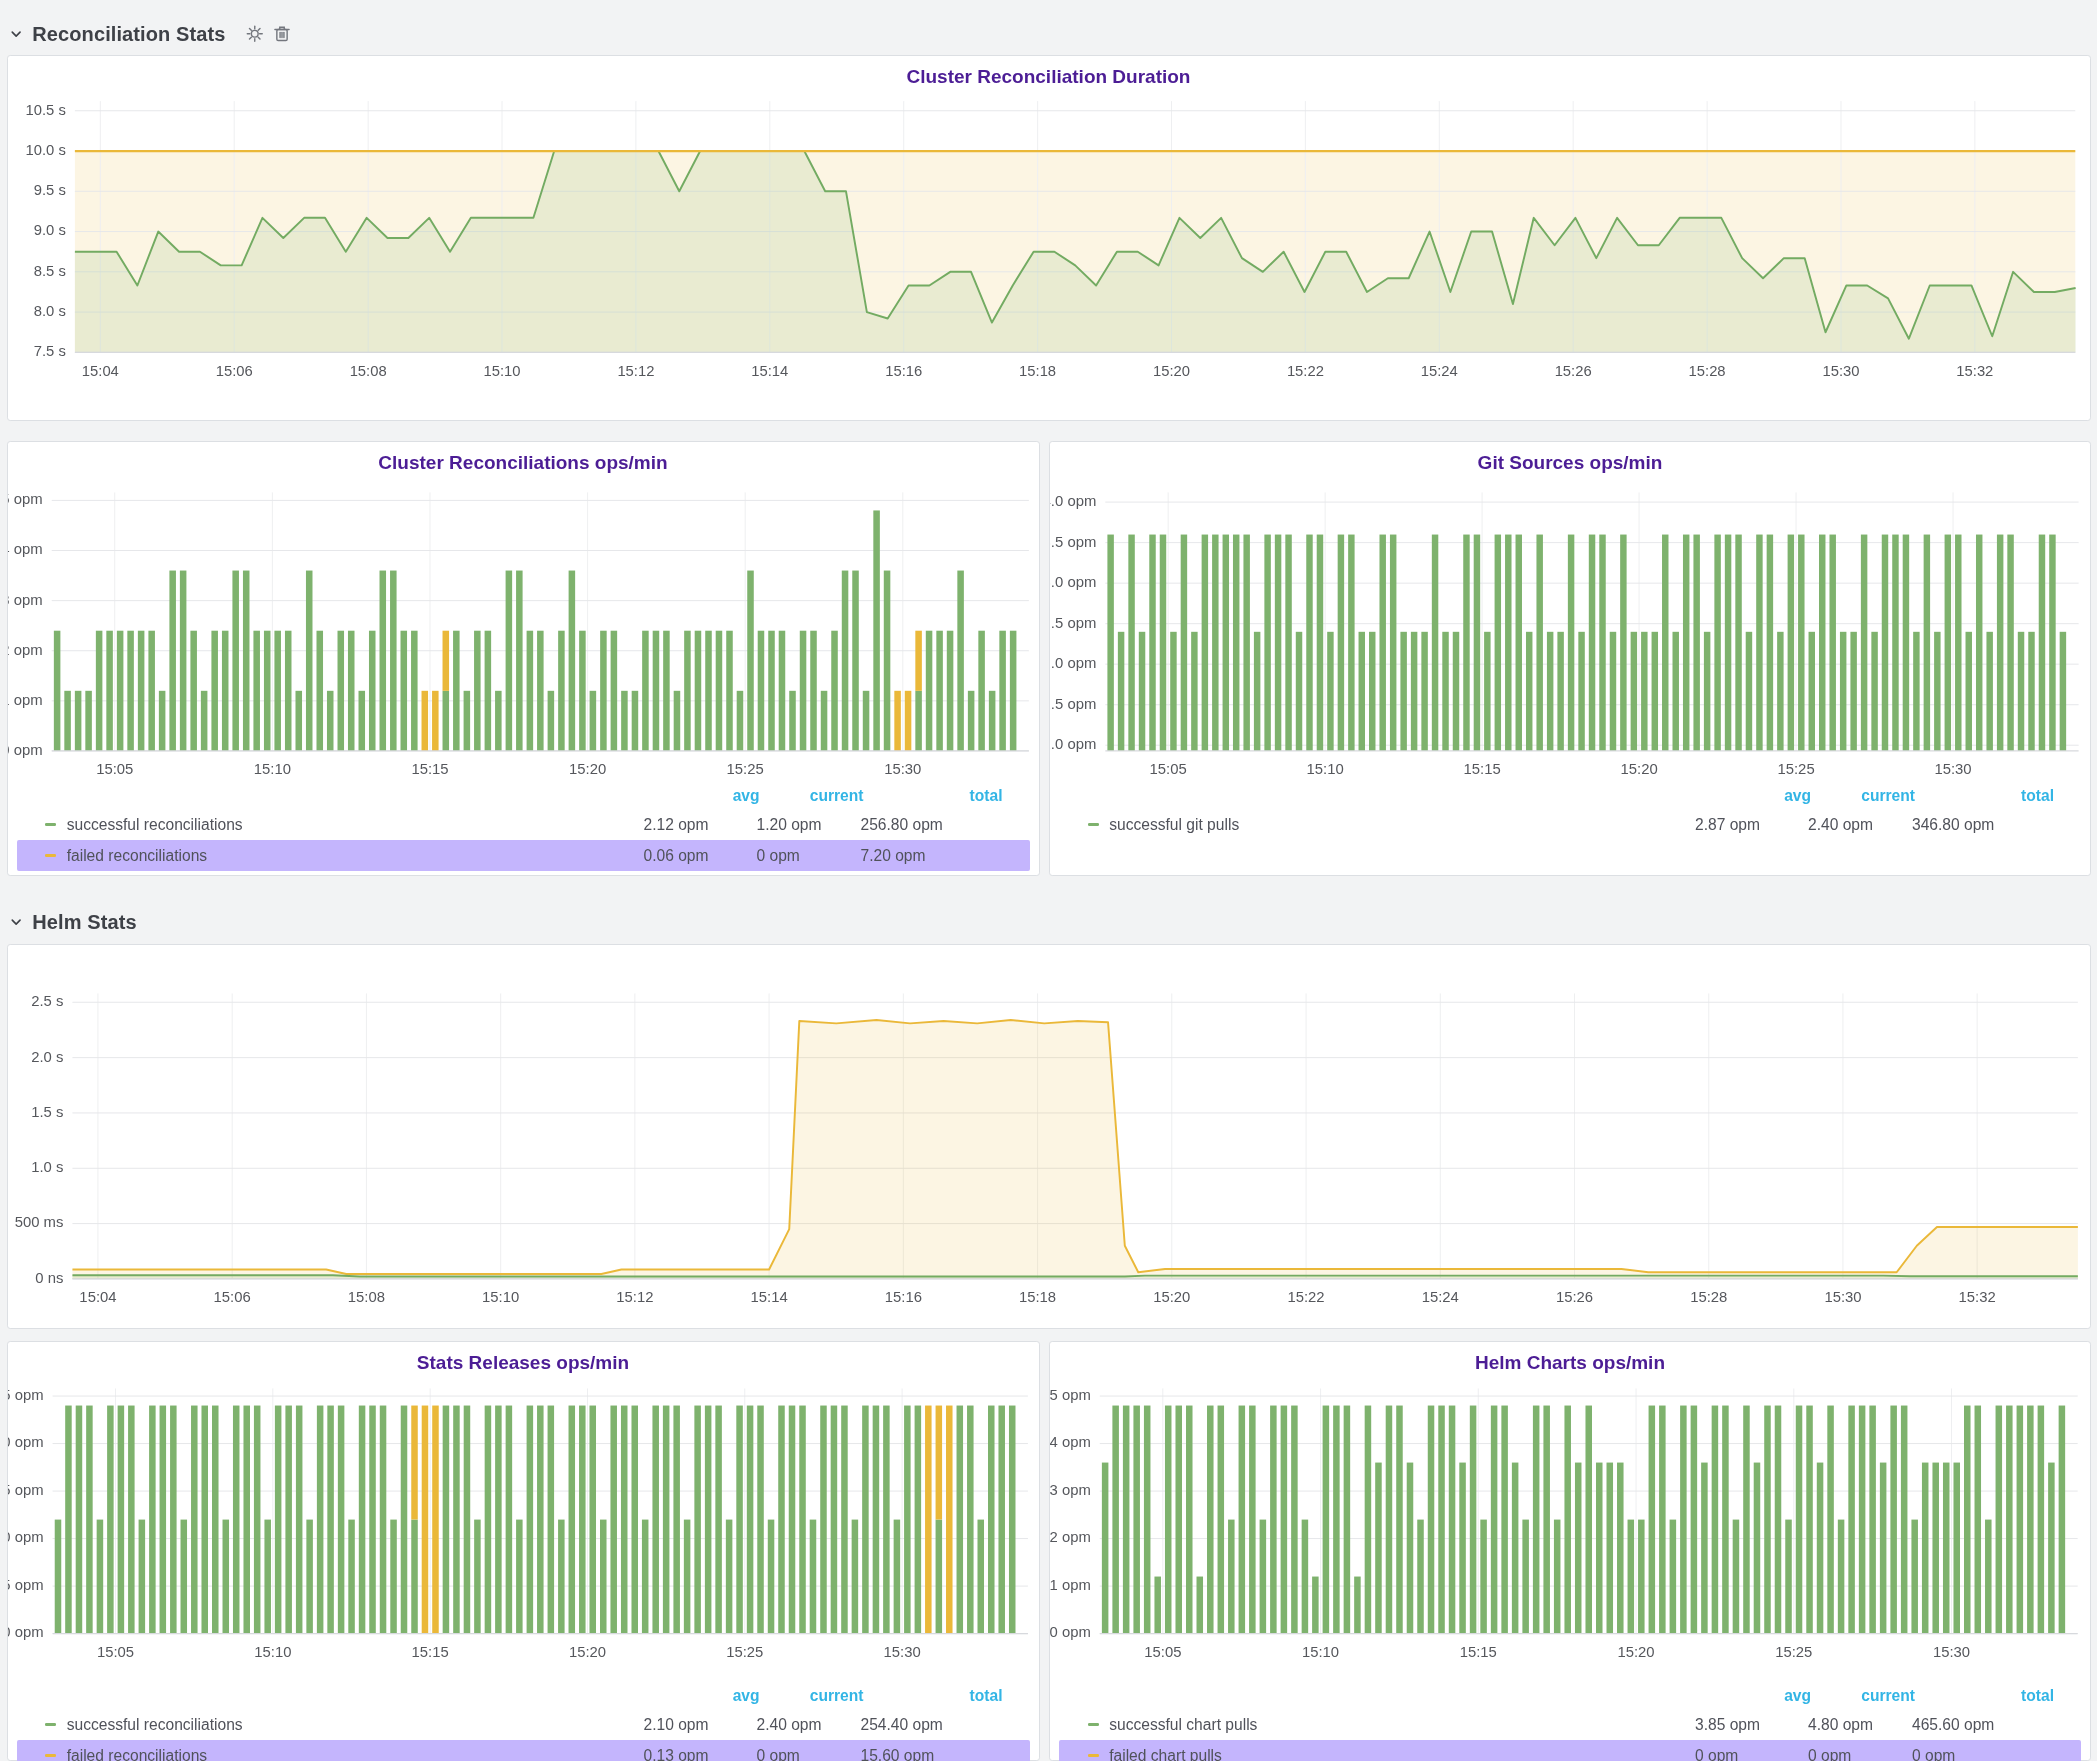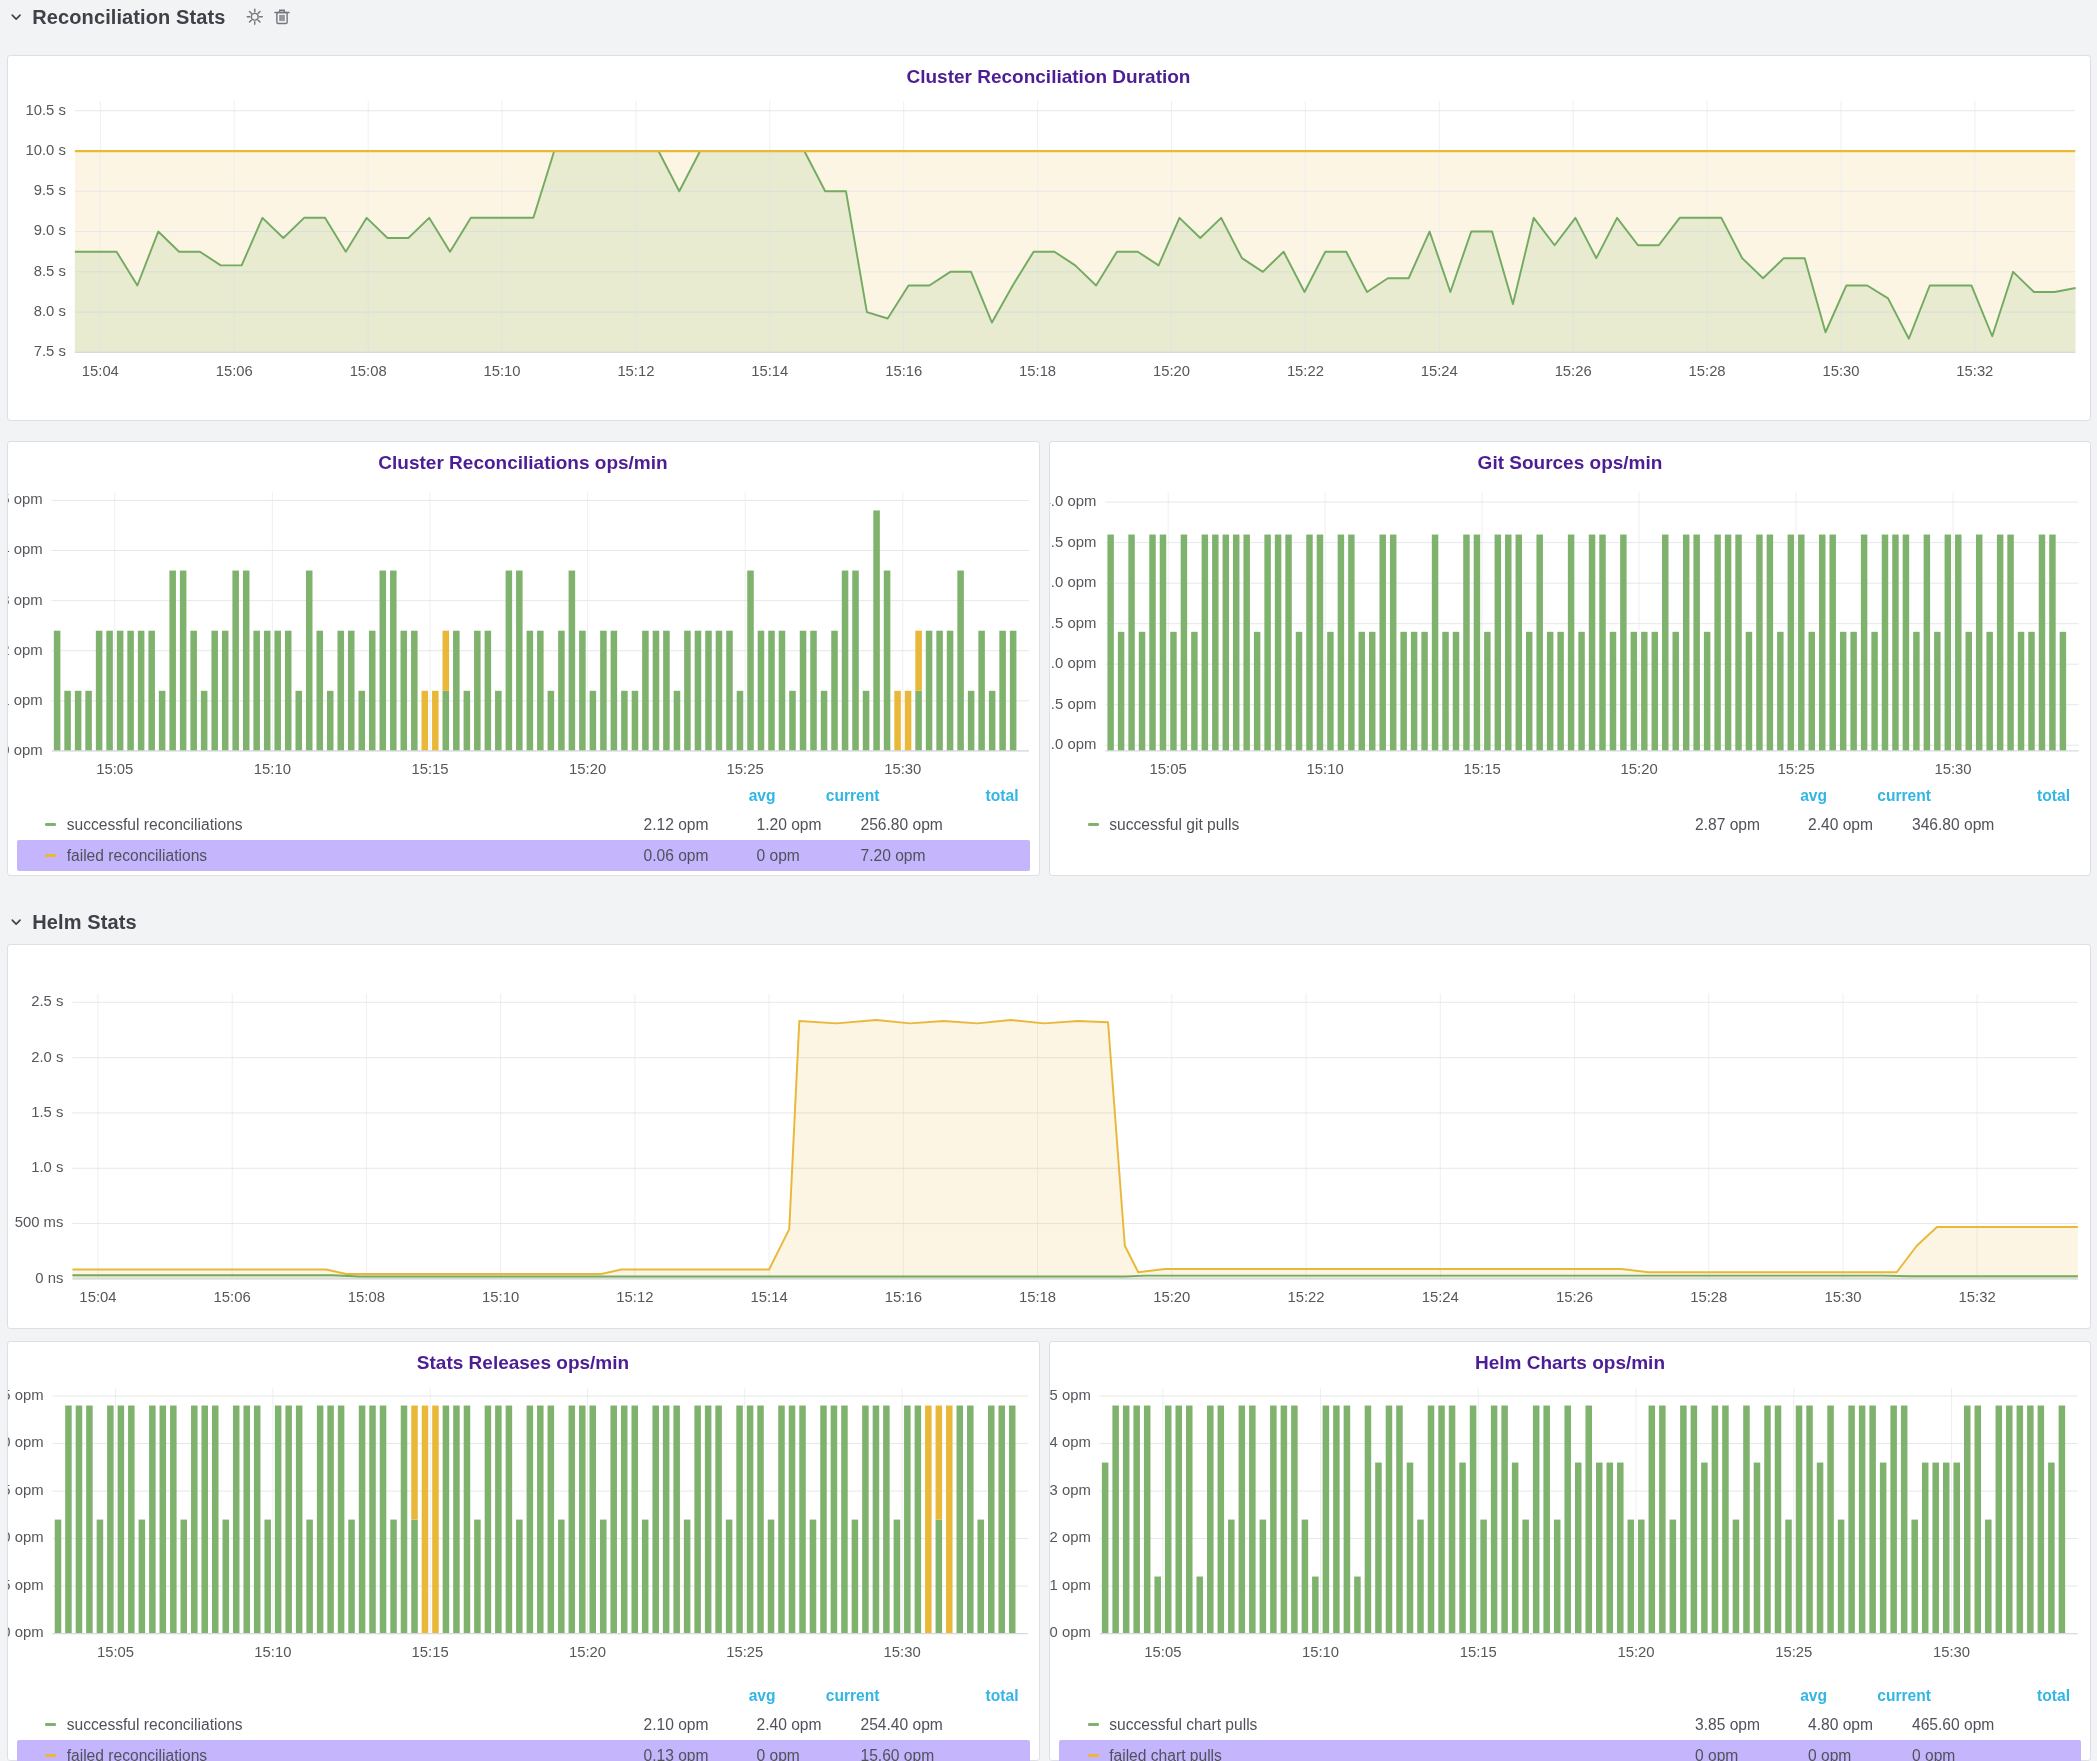--- a/index.html
+++ b/index.html
@@ -19,34 +19,34 @@
     position:absolute;background:#ffffff;border:1.3px solid #dcdfe3;border-radius:3.2px;
     box-sizing:border-box;
   }
   .panel-title{
     position:absolute;top:10.4px;left:0;right:0;text-align:center;margin:0;
     font-size:19px;font-weight:700;color:#4c1d95;cursor:pointer;
   }
   svg.chart{position:absolute;left:0;top:0;width:100%;height:100%;}
   .tick{font-family:"Liberation Sans",sans-serif;font-size:23px;fill:#55575c;}
   .legend{position:absolute;left:0;right:0;font-size:15.6px;color:#50525a;}
-  .lg-header{display:flex;align-items:center;height:27px;padding:0 20px 0 38px;}
+  .lg-header{display:flex;align-items:center;height:27px;padding:0 36px 0 38px;}
   .lg-spacer{flex:1;}
   .lg-h{font-weight:700;color:#33b5e5;text-align:right;cursor:pointer;}
   .lg-c0{width:113px;}.lg-c1{width:104px;}.lg-c2{width:139px;}
   .lg-row{display:flex;align-items:center;height:31px;padding:0 30px 0 21px;margin:0 9px;border-radius:1.9px;}
   .lg-row.hl{background:#c4b5fd;}
   .lg-swatch{width:11px;height:2.6px;border-radius:1.3px;margin:0 10.4px 0 7.8px;flex:none;}
   .lg-label{flex:1;cursor:pointer;}
   .lg-stat{}
 </style>
 </head>
 <body>
 
-<header class="section" style="top:2px">
+<header class="section" style="top:19px">
   <span class="hicon">
     <svg width="14.3" height="14.3" viewBox="0 0 22 22">
         <polyline points="5,8 11,14 17,8" fill="none" stroke="#3e4147" stroke-width="2.5" stroke-linecap="round" stroke-linejoin="round"></polyline>
       </svg>
   </span>
   <h1>Reconciliation Stats</h1>
   <span class="hicon" style="margin-left:10.4px">
     <svg width="19.5" height="19.5" viewBox="0 0 30 30" fill="none" stroke="#73767d" stroke-width="2.2">
       <circle cx="15" cy="15" r="5.2"></circle>
       <g stroke-linecap="round">

